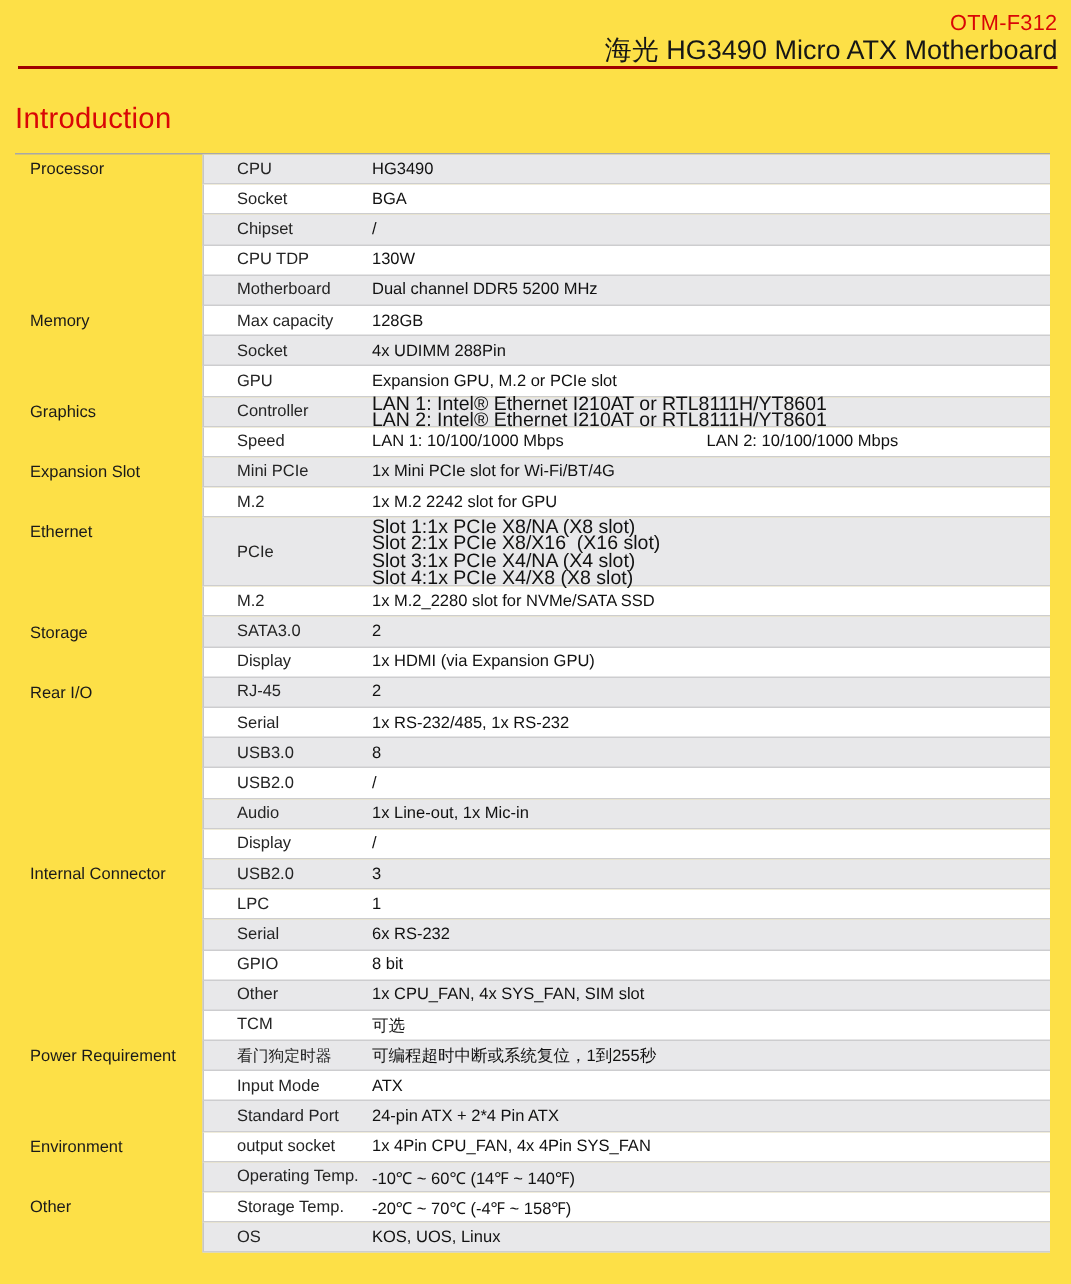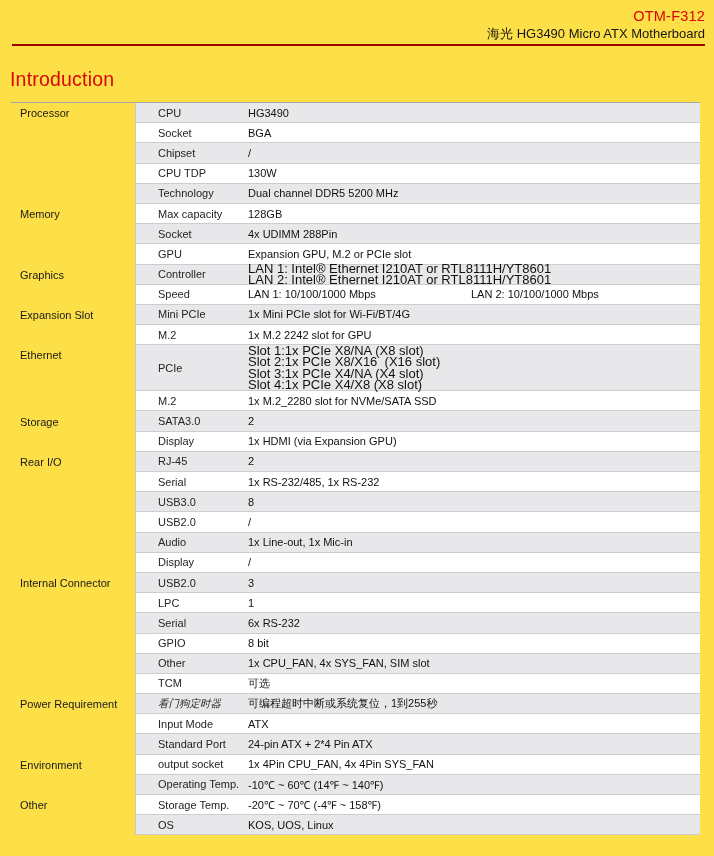--- a/index.html
+++ b/index.html
@@ -4,21 +4,21 @@
 <style>
   * { margin:0; padding:0; box-sizing:border-box; }
   html,body { background:#fff; }
   body { font-family:"Liberation Sans", sans-serif; }
   .page {
     position:relative; width:714px; height:856px; background:#fde047; overflow:hidden;
   }
   
   .header { position:absolute; top:7px; right:9px; text-align:right; }
   .model { font-size:14.5px; line-height:18px; color:var(--accent); font-weight:500; letter-spacing:.2px; }
-  .board-title { font-size:13px; line-height:17px; color:#161616;text-align:right; }
+  .board-title { font-size:18px; line-height:17px; color:#161616;text-align:right; }
   .header-rule { position:absolute; top:44px; left:12px; right:9px; height:2px; background:var(--rule); }
   
   .section-title { position:absolute; top:68px; left:10px; font-size:19.5px; color:var(--accent); letter-spacing:.2px; }
   
   .spec-table { position:absolute; top:102px; left:10px; width:690px; border-top:1.5px solid #a8a8a8; }
   .row { display:flex; width:100%; min-height:20.2px; }
   .cat {
     width:125px; flex:0 0 125px; display:flex; align-items:center;
     padding-left:10px; font-size:11px; color:#1a1a1a;
   }
@@ -26,21 +26,21 @@
   .cell {
     flex:1 1 auto; display:flex; align-items:center;
     border-bottom:1px solid var(--divider); border-left:1px solid #c6c6c8;
     background:#ffffff;
   }
   .cell.shaded { background:var(--stripe); }
   .label {
     width:112px; flex:0 0 112px; padding-left:22px;
     font-size:11px; color:#242424;
   }
-  .label.serif { font-family:"DejaVu Serif", serif; font-size:10.5px;font-style:italic; }
+  .label.serif { font-family:"DejaVu Serif", serif; font-size:10.5px; }
   .value { flex:1 1 auto; position:relative; font-size:11px; color:#111; padding-right:4px; }
   .value .line { font-size:13px; line-height:11.5px; white-space:pre; }
   .value .col2 { position:absolute; left:223px; top:50%; transform:translateY(-50%); white-space:nowrap; }
 </style>
 </head>
 <body>
 
 <div class="page">
   <div class="header">
     <div class="model">OTM-F312</div>
@@ -75,21 +75,21 @@
       <div class="row">
         <div class="cat"></div>
         <div class="cell">
           <div class="label">CPU TDP</div>
           <div class="value">130W</div>
         </div>
       </div>
       <div class="row">
         <div class="cat"></div>
         <div class="cell shaded">
-          <div class="label">Technology</div>
+          <div class="label">Motherboard</div>
           <div class="value">Dual channel DDR5 5200 MHz</div>
         </div>
       </div>
       <div class="row">
         <div class="cat">Memory</div>
         <div class="cell">
           <div class="label">Max capacity</div>
           <div class="value">128GB</div>
         </div>
       </div>

